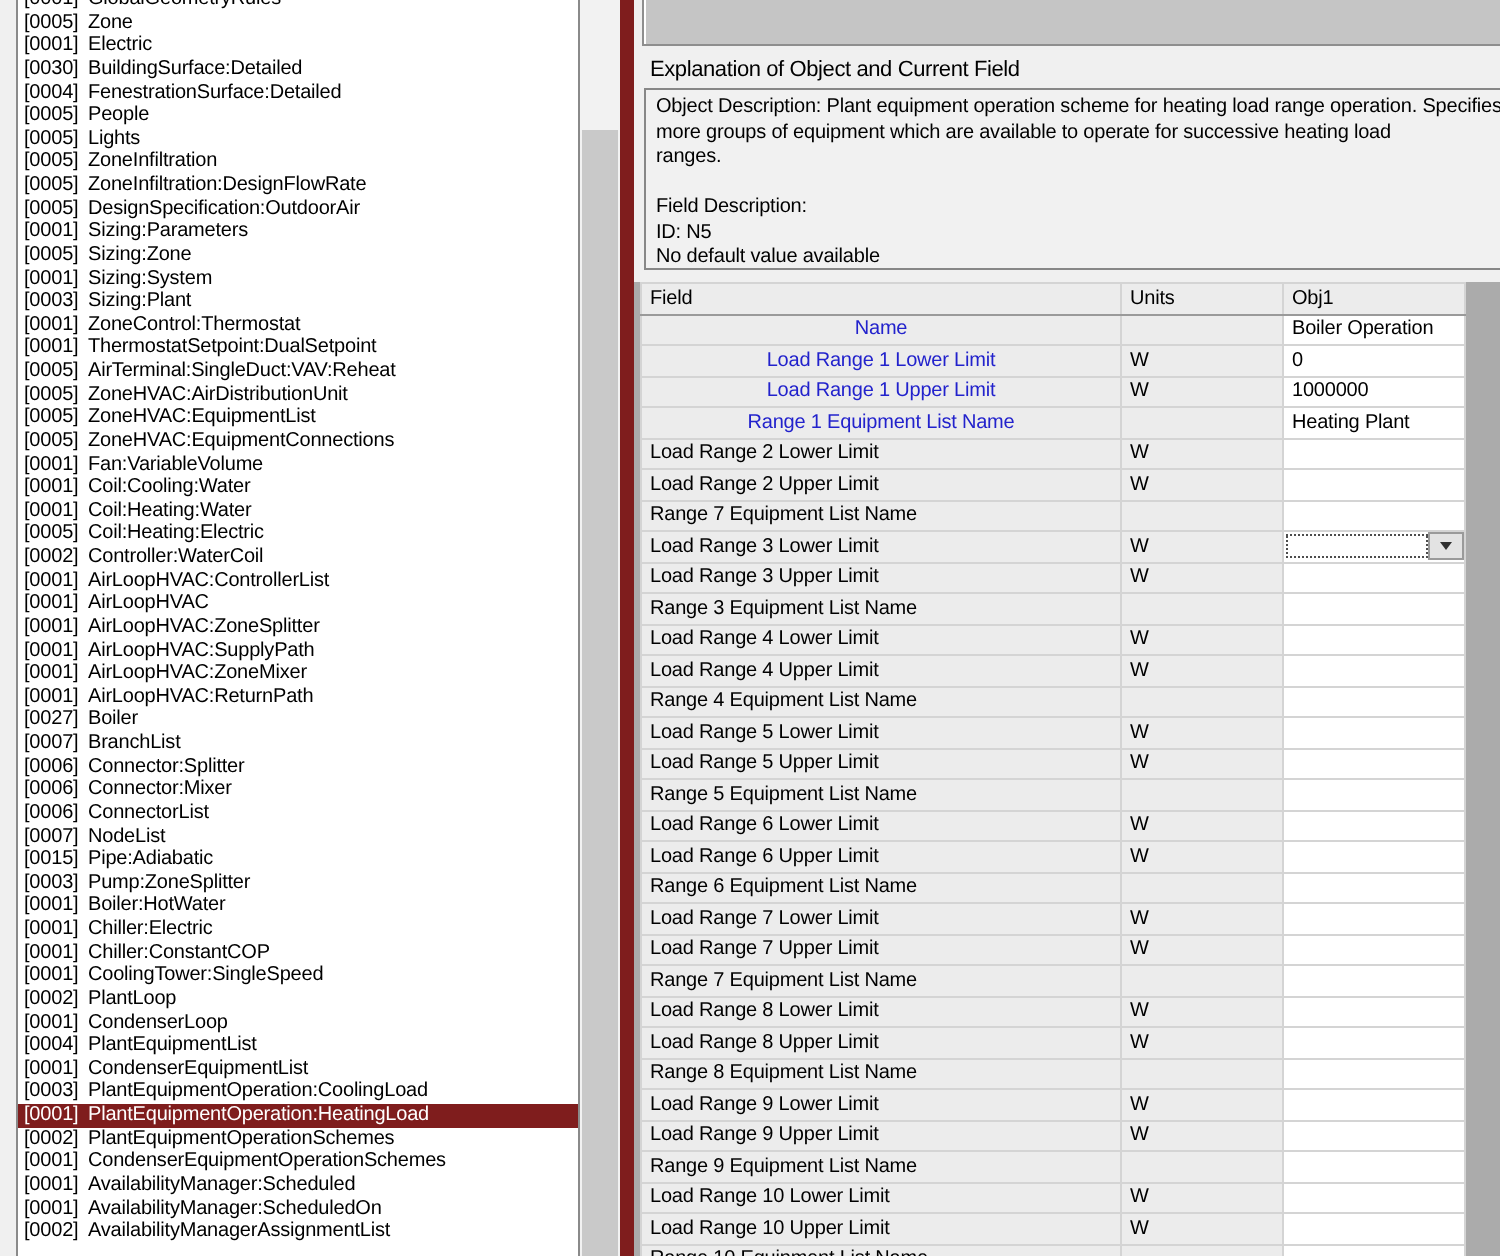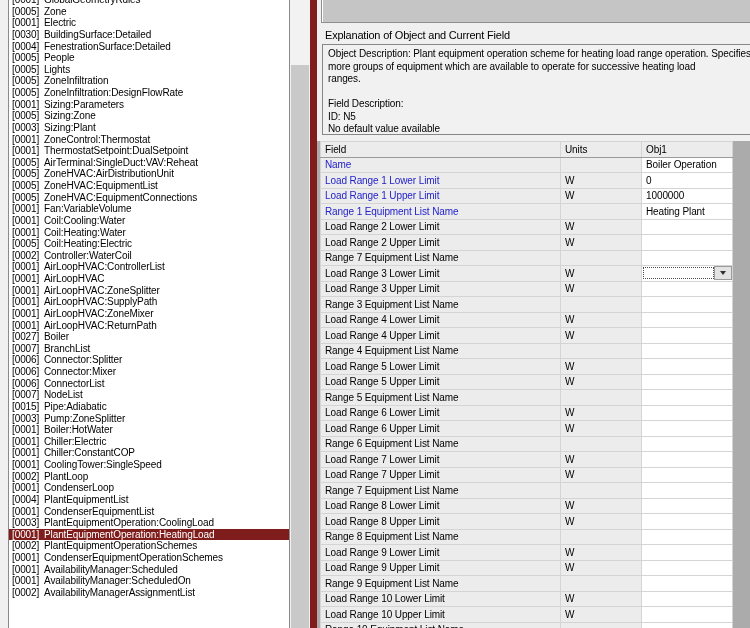--- a/index.html
+++ b/index.html
@@ -38,21 +38,21 @@
   table.grid{border-collapse:collapse;table-layout:fixed;
     position:absolute;left:3px;top:0;background:#ececec;border:1px solid #8c8c8c;}
   table.grid th,table.grid td{
     padding:0 4px;height:14.5px;line-height:13px;overflow:hidden;white-space:nowrap;
     border:1px solid #d4d4d4;font-weight:normal;text-align:left;
   }
   table.grid th{background:#ececec;border-bottom:1px solid #9a9a9a;}
   td.fieldcell,td.unitscell{background:#ececec;}
   td.objcell{background:#ffffff;}
   th.objhead,td.objcell{border-left:1px solid #8c8c8c;}
-  tr.defined td.fieldcell{color:#2222cc;}
+  tr.defined td.fieldcell{color:#2222cc;text-align:center;}
   td.objcell.active{padding:0;}
   .combo{display:flex;align-items:stretch;height:14px;}
   .combo-text{flex:1;margin:1px 0 1px 1px;background:#fff;border:1px dotted #4d4d4d;}
   .combo-btn{width:16px;background:#e3e3e3;border:1px solid #9a9a9a;
     display:flex;align-items:center;justify-content:center;}
   .arrow-down{width:0;height:0;border-left:3px solid transparent;
     border-right:3px solid transparent;border-top:4px solid #303030;}
 </style>
 </head>
 <body>
@@ -63,22 +63,24 @@
     <ul>
         <li><span class="cnt">[0001]</span><span>GlobalGeometryRules</span></li>
         <li><span class="cnt">[0005]</span><span>Zone</span></li>
         <li><span class="cnt">[0001]</span><span>Electric</span></li>
         <li><span class="cnt">[0030]</span><span>BuildingSurface:Detailed</span></li>
         <li><span class="cnt">[0004]</span><span>FenestrationSurface:Detailed</span></li>
         <li><span class="cnt">[0005]</span><span>People</span></li>
         <li><span class="cnt">[0005]</span><span>Lights</span></li>
         <li><span class="cnt">[0005]</span><span>ZoneInfiltration</span></li>
         <li><span class="cnt">[0005]</span><span>ZoneInfiltration:DesignFlowRate</span></li>
+        <li><span class="cnt">[0005]</span><span>DesignSpecification:OutdoorAir</span></li>
         <li><span class="cnt">[0001]</span><span>Sizing:Parameters</span></li>
         <li><span class="cnt">[0005]</span><span>Sizing:Zone</span></li>
+        <li><span class="cnt">[0001]</span><span>Sizing:System</span></li>
         <li><span class="cnt">[0003]</span><span>Sizing:Plant</span></li>
         <li><span class="cnt">[0001]</span><span>ZoneControl:Thermostat</span></li>
         <li><span class="cnt">[0001]</span><span>ThermostatSetpoint:DualSetpoint</span></li>
         <li><span class="cnt">[0005]</span><span>AirTerminal:SingleDuct:VAV:Reheat</span></li>
         <li><span class="cnt">[0005]</span><span>ZoneHVAC:AirDistributionUnit</span></li>
         <li><span class="cnt">[0005]</span><span>ZoneHVAC:EquipmentList</span></li>
         <li><span class="cnt">[0005]</span><span>ZoneHVAC:EquipmentConnections</span></li>
         <li><span class="cnt">[0001]</span><span>Fan:VariableVolume</span></li>
         <li><span class="cnt">[0001]</span><span>Coil:Cooling:Water</span></li>
         <li><span class="cnt">[0001]</span><span>Coil:Heating:Water</span></li>

